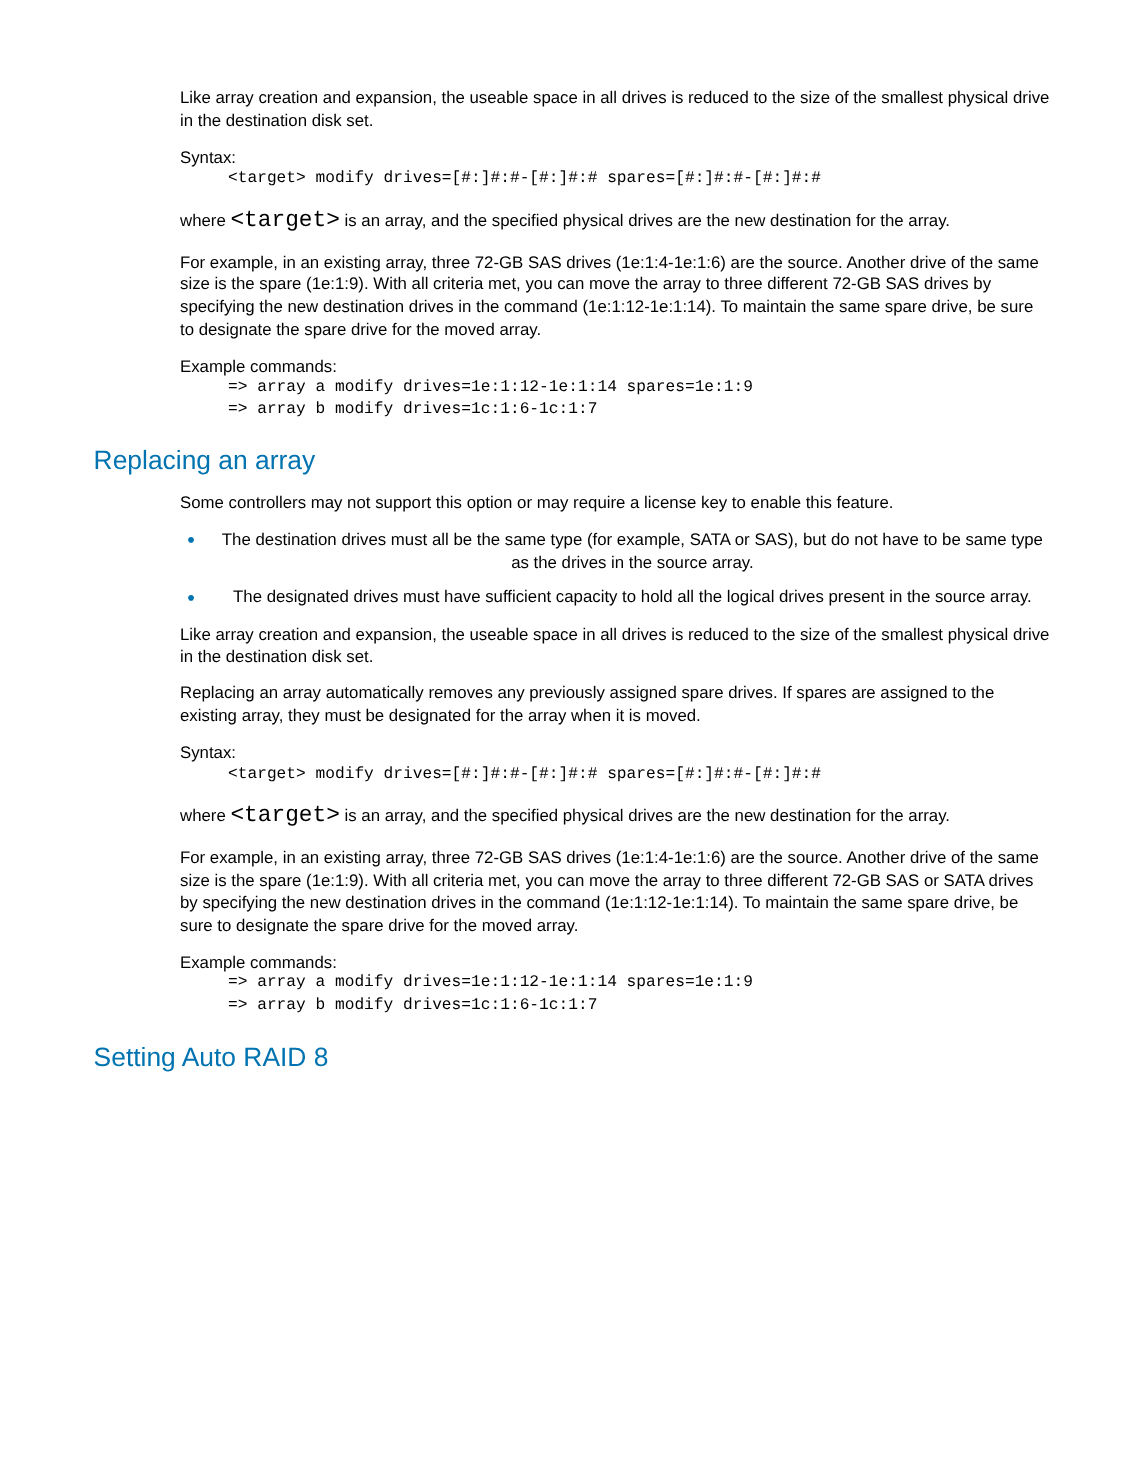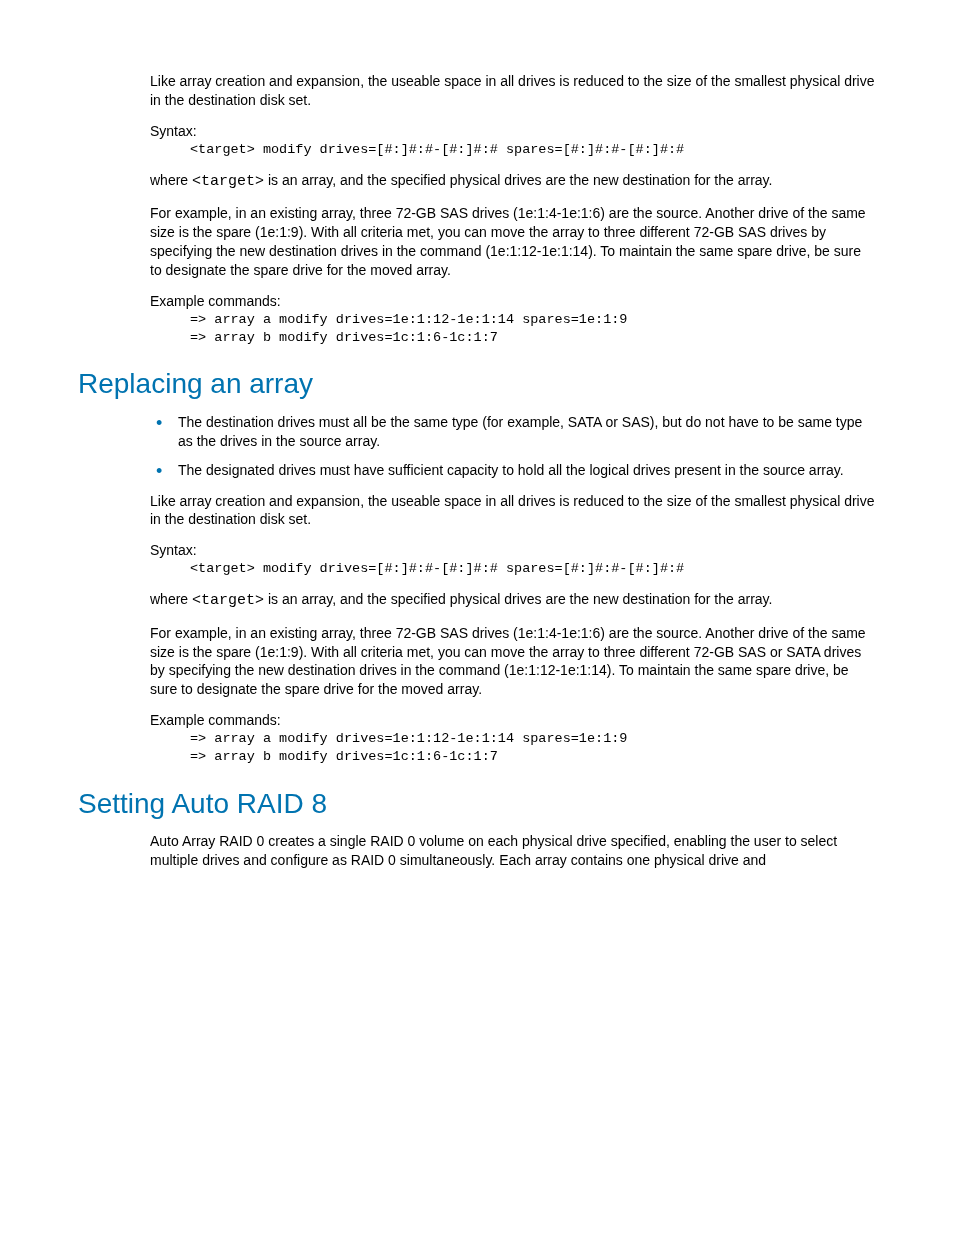--- a/index.html
+++ b/index.html
@@ -25,33 +25,34 @@
   .code-block {
     font-family: 'Courier New', Courier, monospace;
     font-size: 13.5px;
     white-space: pre;
     margin-left: 40px;
     margin-bottom: 12px;
     line-height: 1.35;
   }
   .inline-code {
     font-family: 'Courier New', Courier, monospace;
-    font-size: 15px;
+    font-size: 19px;
   }
   h2 {
     font-family: Arial, Helvetica, sans-serif;
     font-weight: normal;
     color: #0073b0;
-    font-size: 28px;
+    font-size: 22px;
     margin: 18px 0 10px 0;
   }
   ul {
     list-style: none;
     padding-left: 0;
     margin: 0 0 12px 0;
+    text-align: center;
   }
   ul li {
     position: relative;
     padding-left: 28px;
     margin-bottom: 10px;
   }
   ul li::before {
     content: "•";
     color: #0073b0;
     font-size: 18px;
@@ -76,33 +77,32 @@
     <p><span>where </span><span class="inline-code">&lt;target&gt;</span><span> is an array, and the specified physical drives are the new destination for the array.</span></p>
     <p>For example, in an existing array, three 72-GB SAS drives (1e:1:4-1e:1:6) are the source. Another drive of the same size is the spare (1e:1:9). With all criteria met, you can move the array to three different 72-GB SAS drives by specifying the new destination drives in the command (1e:1:12-1e:1:14). To maintain the same spare drive, be sure to designate the spare drive for the moved array.</p>
     <p class="bold-label">Example commands:</p>
     <div class="code-block">=&gt; array a modify drives=1e:1:12-1e:1:14 spares=1e:1:9
 =&gt; array b modify drives=1c:1:6-1c:1:7</div>
   </div>
 
   <h2>Replacing an array</h2>
 
   <div class="body-indent">
+    <p>Some controllers may not support this option or may require a license key to enable this feature.</p>
     <ul>
       <li>The destination drives must all be the same type (for example, SATA or SAS), but do not have to be same type as the drives in the source array.</li>
       <li>The designated drives must have sufficient capacity to hold all the logical drives present in the source array.</li>
     </ul>
     <p>Like array creation and expansion, the useable space in all drives is reduced to the size of the smallest physical drive in the destination disk set.</p>
+    <p>Replacing an array automatically removes any previously assigned spare drives. If spares are assigned to the existing array, they must be designated for the array when it is moved.</p>
     <p class="bold-label">Syntax:</p>
     <div class="code-block">&lt;target&gt; modify drives=[#:]#:#-[#:]#:# spares=[#:]#:#-[#:]#:#</div>
     <p><span>where </span><span class="inline-code">&lt;target&gt;</span><span> is an array, and the specified physical drives are the new destination for the array.</span></p>
     <p>For example, in an existing array, three 72-GB SAS drives (1e:1:4-1e:1:6) are the source. Another drive of the same size is the spare (1e:1:9). With all criteria met, you can move the array to three different 72-GB SAS or SATA drives by specifying the new destination drives in the command (1e:1:12-1e:1:14). To maintain the same spare drive, be sure to designate the spare drive for the moved array.</p>
     <p class="bold-label">Example commands:</p>
     <div class="code-block">=&gt; array a modify drives=1e:1:12-1e:1:14 spares=1e:1:9
 =&gt; array b modify drives=1c:1:6-1c:1:7</div>
   </div>
 
   <h2>Setting Auto RAID 8</h2>
 
-  <div class="body-indent">
-    <p>Auto Array RAID 0 creates a single RAID 0 volume on each physical drive specified, enabling the user to select multiple drives and configure as RAID 0 simultaneously. Each array contains one physical drive and</p>
-  </div>
 
 </div>
 
 </body></html>

